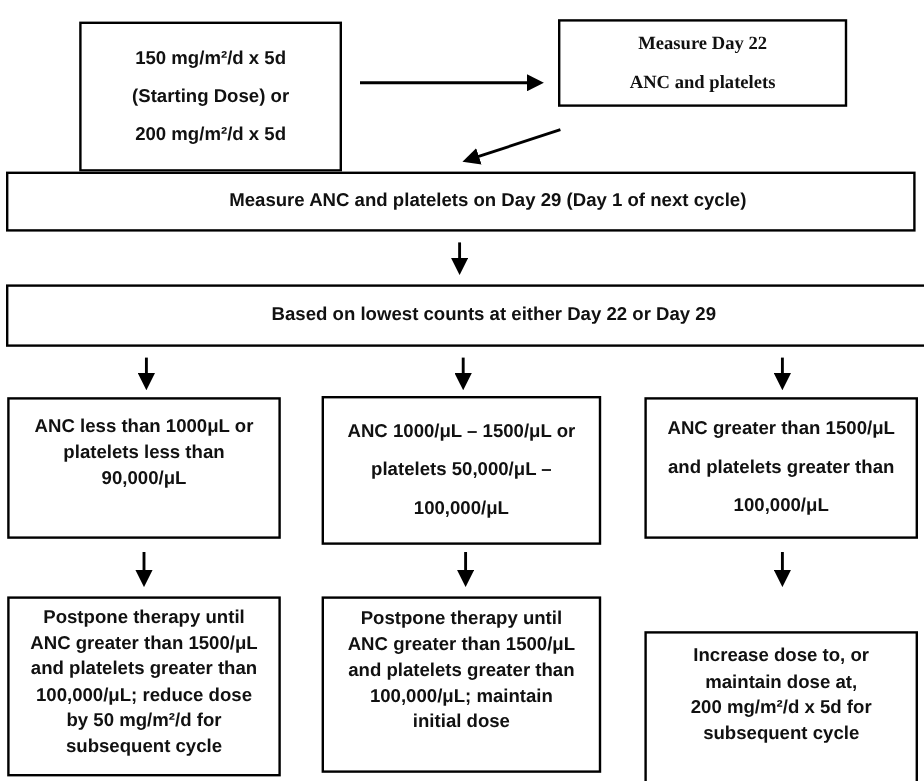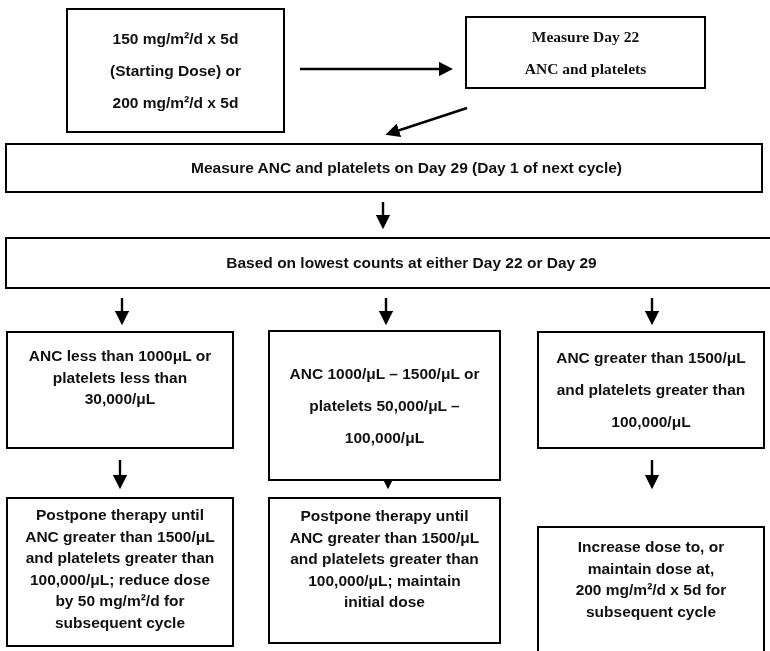--- a/index.html
+++ b/index.html
@@ -69,21 +69,21 @@
     <line x1="467" y1="108" x2="397" y2="131" marker-end="url(#ah)"></line>
     <line x1="383" y1="202" x2="383" y2="217" marker-end="url(#ah)"></line>
     <line x1="122" y1="298" x2="122" y2="313" marker-end="url(#ah)"></line>
     <line x1="386" y1="298" x2="386" y2="313" marker-end="url(#ah)"></line>
     <line x1="652" y1="298" x2="652" y2="313" marker-end="url(#ah)"></line>
     <line x1="120" y1="460" x2="120" y2="477" marker-end="url(#ah)"></line>
     <line x1="388" y1="460" x2="388" y2="477" marker-end="url(#ah)"></line>
     <line x1="652" y1="460" x2="652" y2="477" marker-end="url(#ah)"></line>
   </svg>
 
-  <div class="fc-box loose" style="left:66px; top:8px; width:219px; height:125px;">
+  <div class="fc-box loose" style="left:66px; top:18px; width:219px; height:125px;">
     <span class="txt">150 mg/m²/d x 5d
 (Starting Dose) or
 200 mg/m²/d x 5d</span>
   </div>
 
   <div class="fc-box loose" style="left:465px; top:16px; width:241px; height:73px;font-family:Liberation Serif, serif;">
     <span class="txt">Measure Day 22
 ANC and platelets</span>
   </div>
 
@@ -91,24 +91,24 @@
     <span class="txt">Measure ANC and platelets on Day 29 (Day 1 of next cycle)</span>
   </div>
 
   <div class="fc-box single" style="left:5px; top:237px; width:768px; height:52px;">
     <span class="txt">Based on lowest counts at either Day 22 or Day 29</span>
   </div>
 
   <div class="fc-box valign-top" style="left:6px; top:331px; width:228px; height:118px; padding-top:12px;">
     <span class="txt">ANC less than 1000μL or
 platelets less than
-30,000/μL</span>
+90,000/μL</span>
   </div>
 
-  <div class="fc-box loose" style="left:268px; top:330px; width:233px; height:151px;">
+  <div class="fc-box loose" style="left:268px; top:330px; width:233px; height:124px;">
     <span class="txt">ANC 1000/μL – 1500/μL or
 platelets 50,000/μL –
 100,000/μL</span>
   </div>
 
   <div class="fc-box loose" style="left:537px; top:331px; width:228px; height:118px;">
     <span class="txt">ANC greater than 1500/μL
 and platelets greater than
 100,000/μL</span>
   </div>

